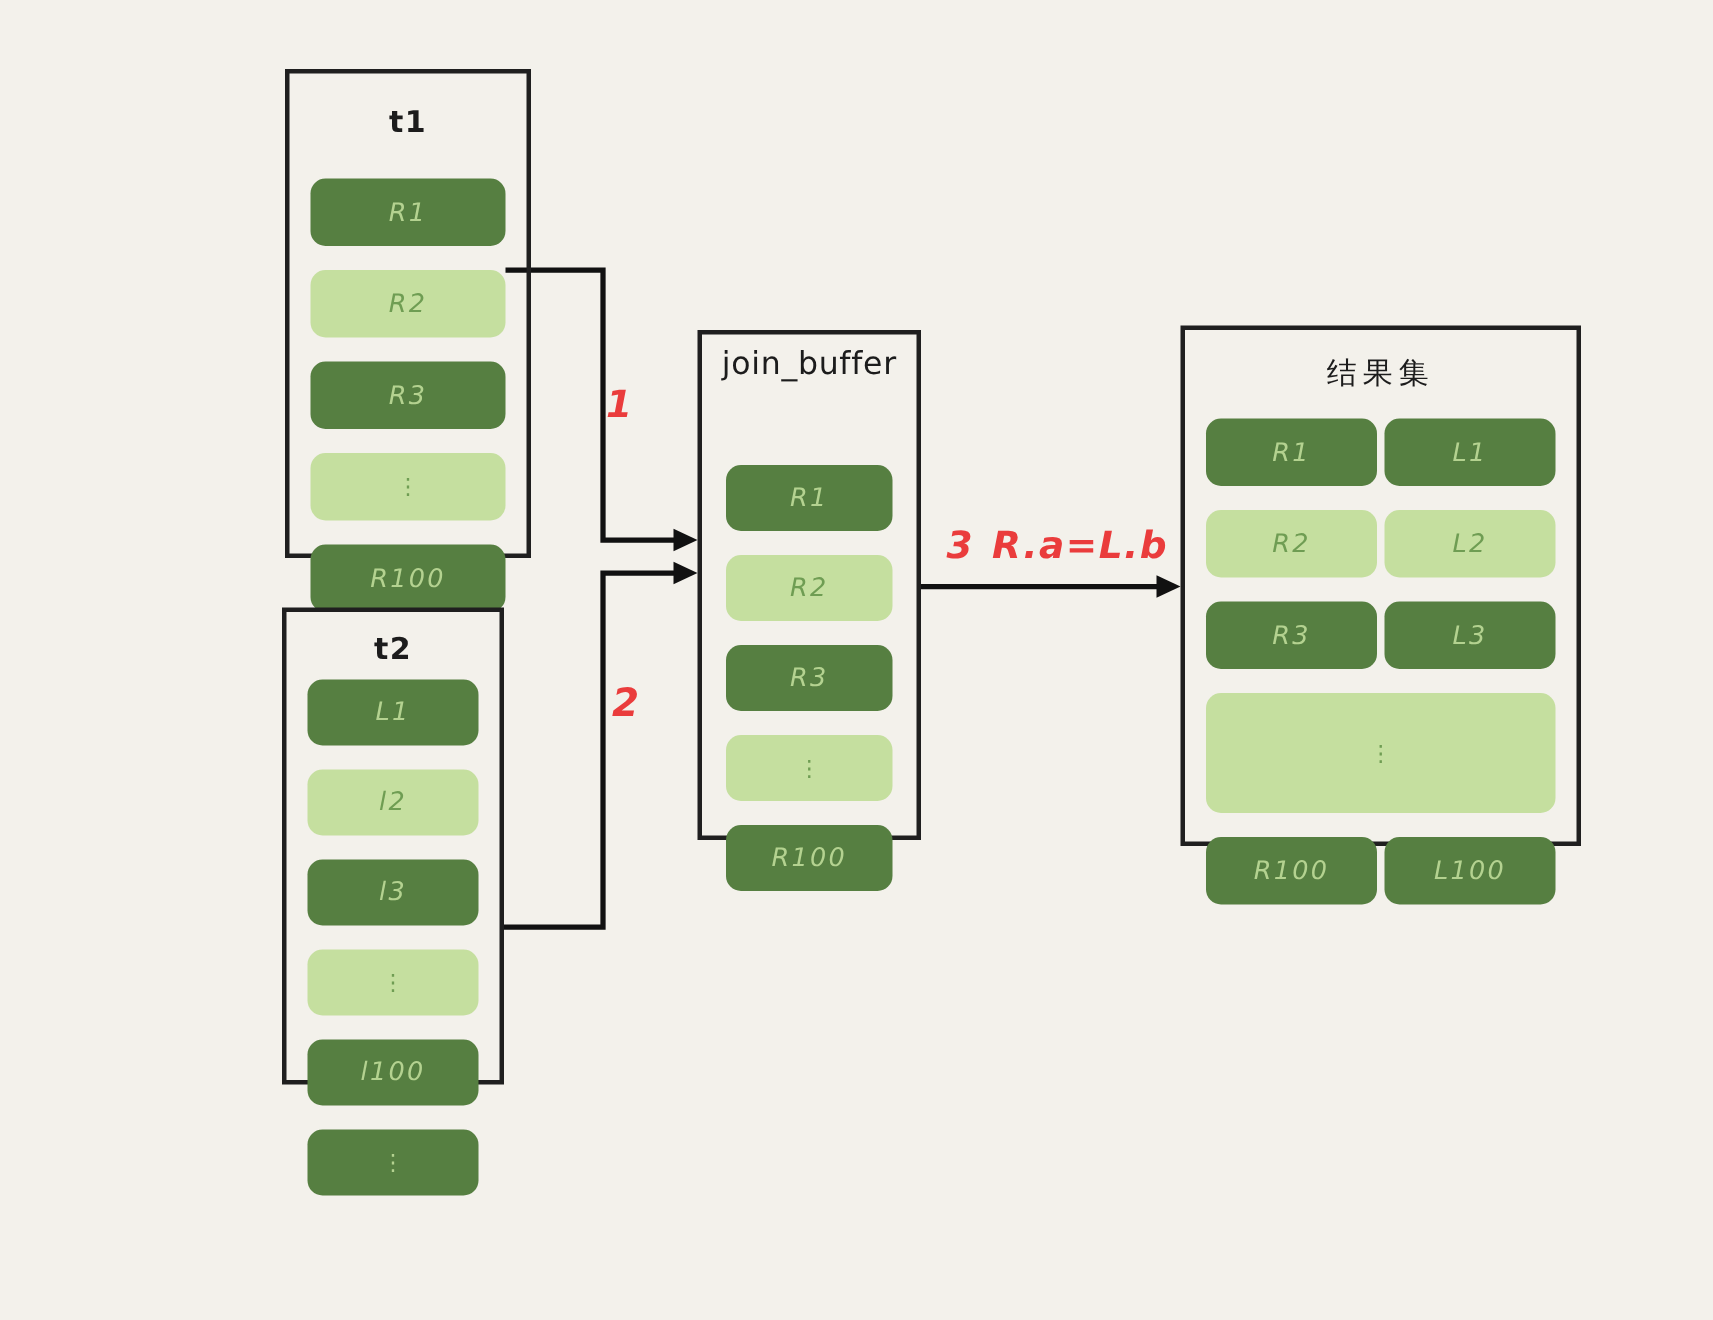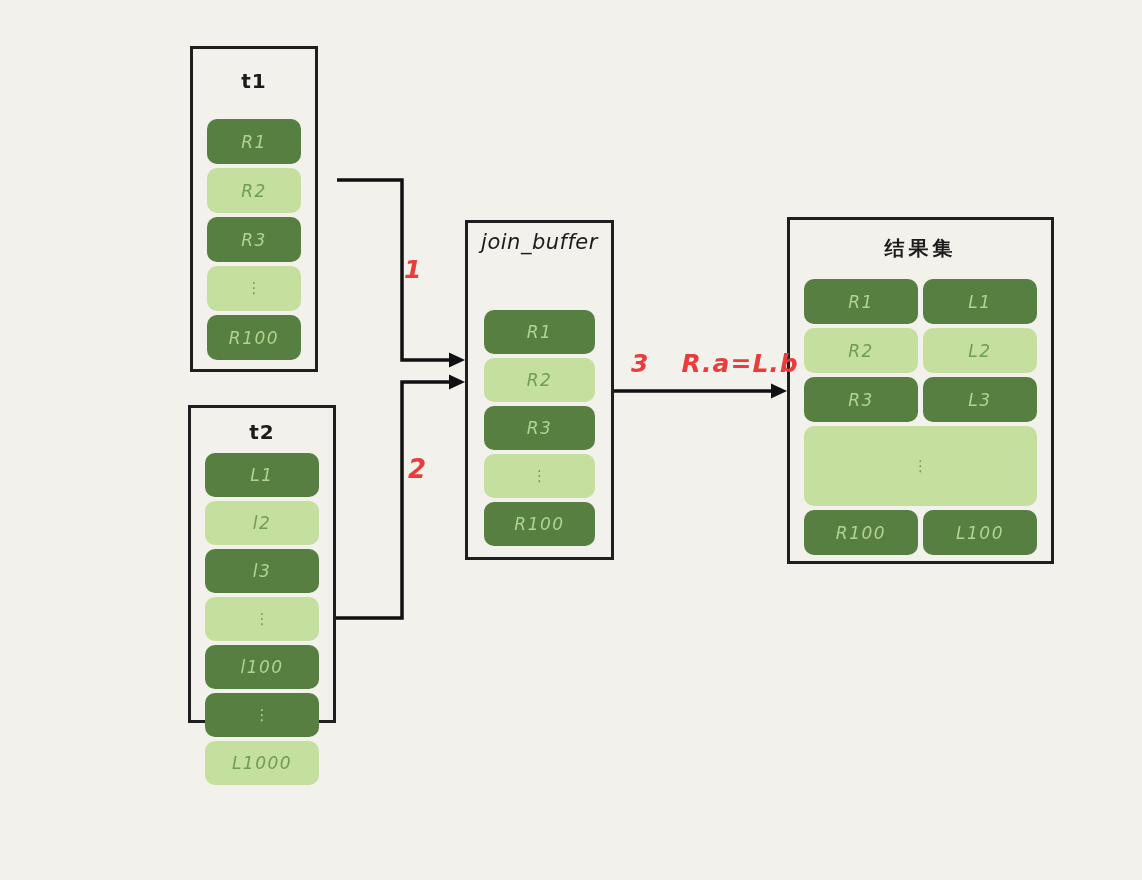--- a/index.html
+++ b/index.html
@@ -22,34 +22,33 @@
   }
   .box-title {
     display: block;
     text-align: center;
     font-size: 20px;
     font-weight: 600;
     color: #1c1c1c;
     letter-spacing: 1px;
   }
   .box-title.script {
-    font-style: italic;
     font-weight: 500;
     font-size: 21px;
     letter-spacing: 0.5px;
   }
   .box-title.cjk {
-    font-weight: 700;
+    font-weight: 400;
     font-size: 20px;
     letter-spacing: 4px;
   }
   .rows {
     display: flex;
     flex-direction: column;
-    gap: 4px;
+    gap: 16px;
   }
   .row {
     box-sizing: border-box;
     height: 44px;
     border-radius: 10px;
     display: flex;
     align-items: center;
     justify-content: center;
     font-size: 17px;
     font-style: italic;
@@ -66,21 +65,21 @@
     border-radius: 10px;
     display: flex;
     align-items: center;
     justify-content: center;
   }
   .row.pair .cell.dark  { background: var(--dark);  color: var(--darkText); }
   .row.pair .cell.light { background: var(--light); color: var(--lightText); }
   .row.wide { height: 80px; }
 
   
-  #t1-box { left: 190px; top: 46px; width: 128px; height: 326px; }
+  #t1-box { left: 190px; top: 46px; width: 164px; height: 326px; }
   #t1-box .box-title { margin-top: 20px; }
   #t1-box .rows { margin: 26px 14px 0 14px; }
   #t1-box .row { height: 45px; }
 
   #t2-box { left: 188px; top: 405px; width: 148px; height: 318px; }
   #t2-box .box-title { margin-top: 12px; }
   #t2-box .rows { margin: 9px 14px 0 14px; }
 
   #jb-box { left: 465px; top: 220px; width: 149px; height: 340px; }
   #jb-box .box-title { margin-top: 7px; }
@@ -104,21 +103,21 @@
   .step-label {
     position: absolute;
     color: var(--red, #ea3c3c);
     font-style: italic;
     font-weight: 600;
     white-space: nowrap;
   }
   #step1-label { left: 404px; top: 255px; font-size: 25px; }
   #step2-label { left: 408px; top: 454px; font-size: 26px; }
   #step3-label { left: 631px; top: 349px; font-size: 25px; letter-spacing: 1px; }
-  #step3-label .cond { margin-left: 32px; }
+  #step3-label .cond { margin-left: 12px; }
 </style>
 </head>
 <body>
 
 <div id="canvas">
 
   <svg id="arrows" viewBox="0 0 1142 880">
     <g stroke="#111111" fill="#111111">
       <path d="M337 180 H402 V360 H450" fill="none" stroke-width="3.5"></path>
       <polygon points="449,352.5 465,360 449,367.5" stroke="none"></polygon>
@@ -146,21 +145,20 @@
 
   <div id="t2-box" class="outline-box">
     <span class="box-title">t2</span>
     <div class="rows">
         <div class="row dark">L1</div>
         <div class="row light">l2</div>
         <div class="row dark">l3</div>
         <div class="row dots light">⋮</div>
         <div class="row dark">l100</div>
         <div class="row dots dark">⋮</div>
-        <div class="row light">L1000</div>
       </div>
   </div>
 
   <div id="jb-box" class="outline-box">
     <span class="box-title script">join_buffer</span>
     <div class="rows">
         <div class="row dark">R1</div>
         <div class="row light">R2</div>
         <div class="row dark">R3</div>
         <div class="row dots light">⋮</div>

